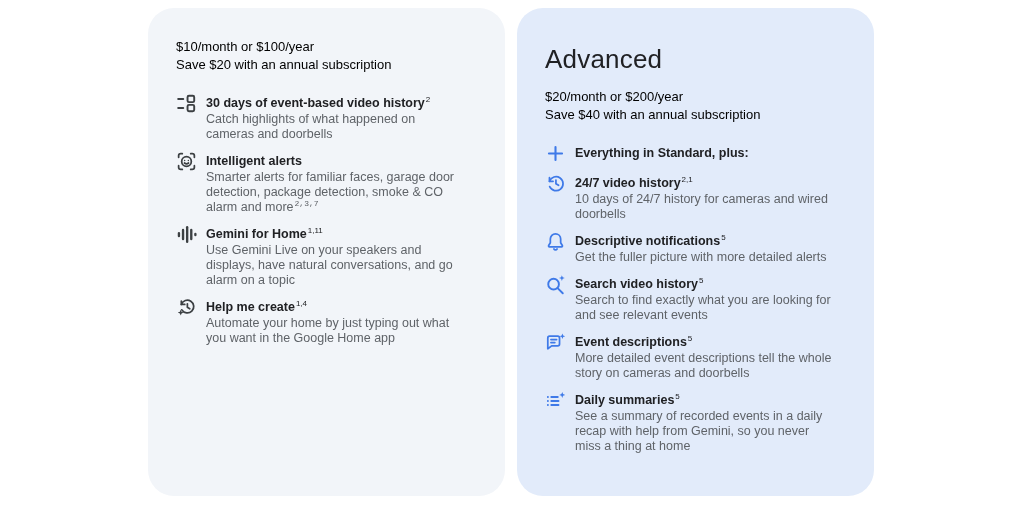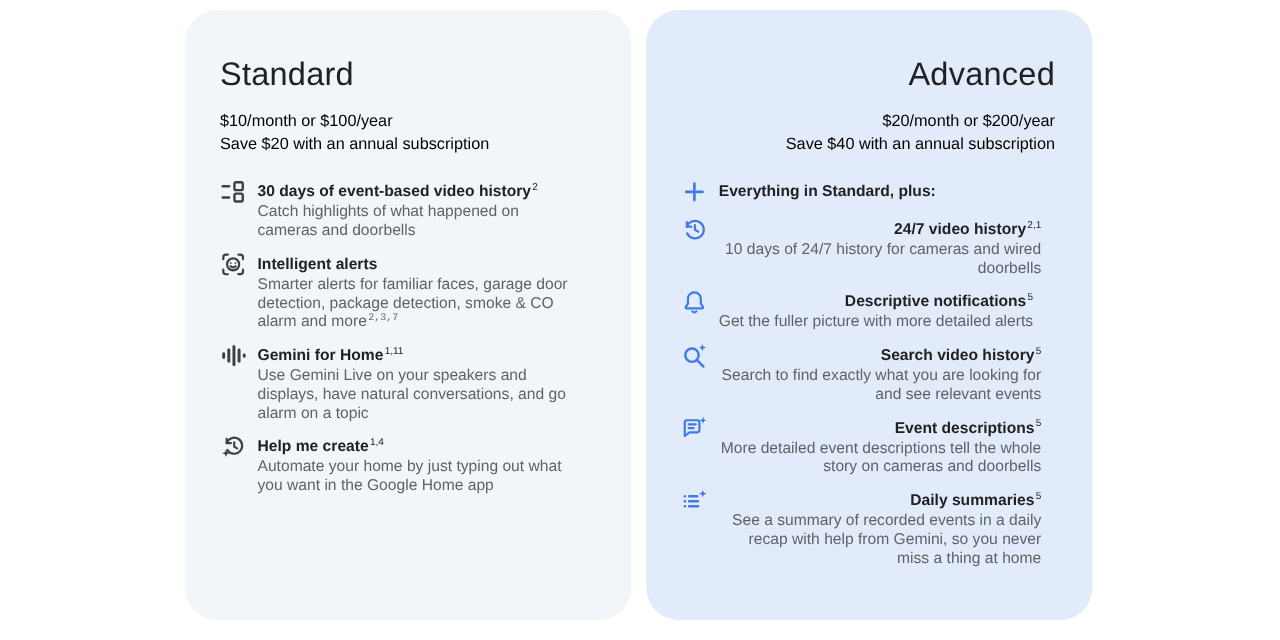--- a/index.html
+++ b/index.html
@@ -8,21 +8,21 @@
     font-family:"Liberation Sans", sans-serif;
     overflow:hidden;
   }
   .page { position:relative; width:1024px; height:512px; }
   .card {
     position:absolute; top:8px; height:488px; width:357px;
     border-radius:26px; box-sizing:border-box;
     padding:30px 30px 24px 28px; overflow:hidden;
   }
   .card-0 { left:148px; }
-  .card-1 { left:517px;text-align:right; }
+  .card-1 { left:517px; }
   .plan-title {
     margin:6px 0 13px 0;
     font-size:26px; font-weight:500; color:#202124; letter-spacing:0.2px;
   }
   .price-line { font-size:13px; color:#000000; line-height:18px; }
   .features {
     list-style:none; margin:21px 0 0 0; padding:0;
     display:flex; flex-direction:column; gap:11px;
   }
   .feature { display:flex; gap:9px; align-items:flex-start; }
@@ -41,21 +41,20 @@
     vertical-align:super; line-height:0; margin-left:1px;
   }
   .fdesc sup.fn { color:#5f6368;font-family:Liberation Mono, monospace; }
 </style>
 </head>
 <body style="background: rgb(255, 255, 255);">
 
 <div class="page">
 
   <section class="card card-0" style="background: rgb(242, 245, 249);">
-    <h2 class="plan-title">Standard</h2>
     <div class="price-line">$10/month or $100/year</div>
     <div class="price-line">Save $20 with an annual subscription</div>
     <ul class="features">
         <li class="feature">
           <span class="ficon" style="color:#3c4043">
             <svg viewBox="0 0 24 24" fill="none" stroke="currentColor" stroke-width="2.2" stroke-linecap="round">
               <path d="M2.5 6.8h5.8"></path>
               <rect x="13.2" y="3.2" width="7.6" height="7.2" rx="1.6"></rect>
               <path d="M2.5 17.2h5.8"></path>
               <rect x="13.2" y="13.6" width="7.6" height="7.2" rx="1.6"></rect>

